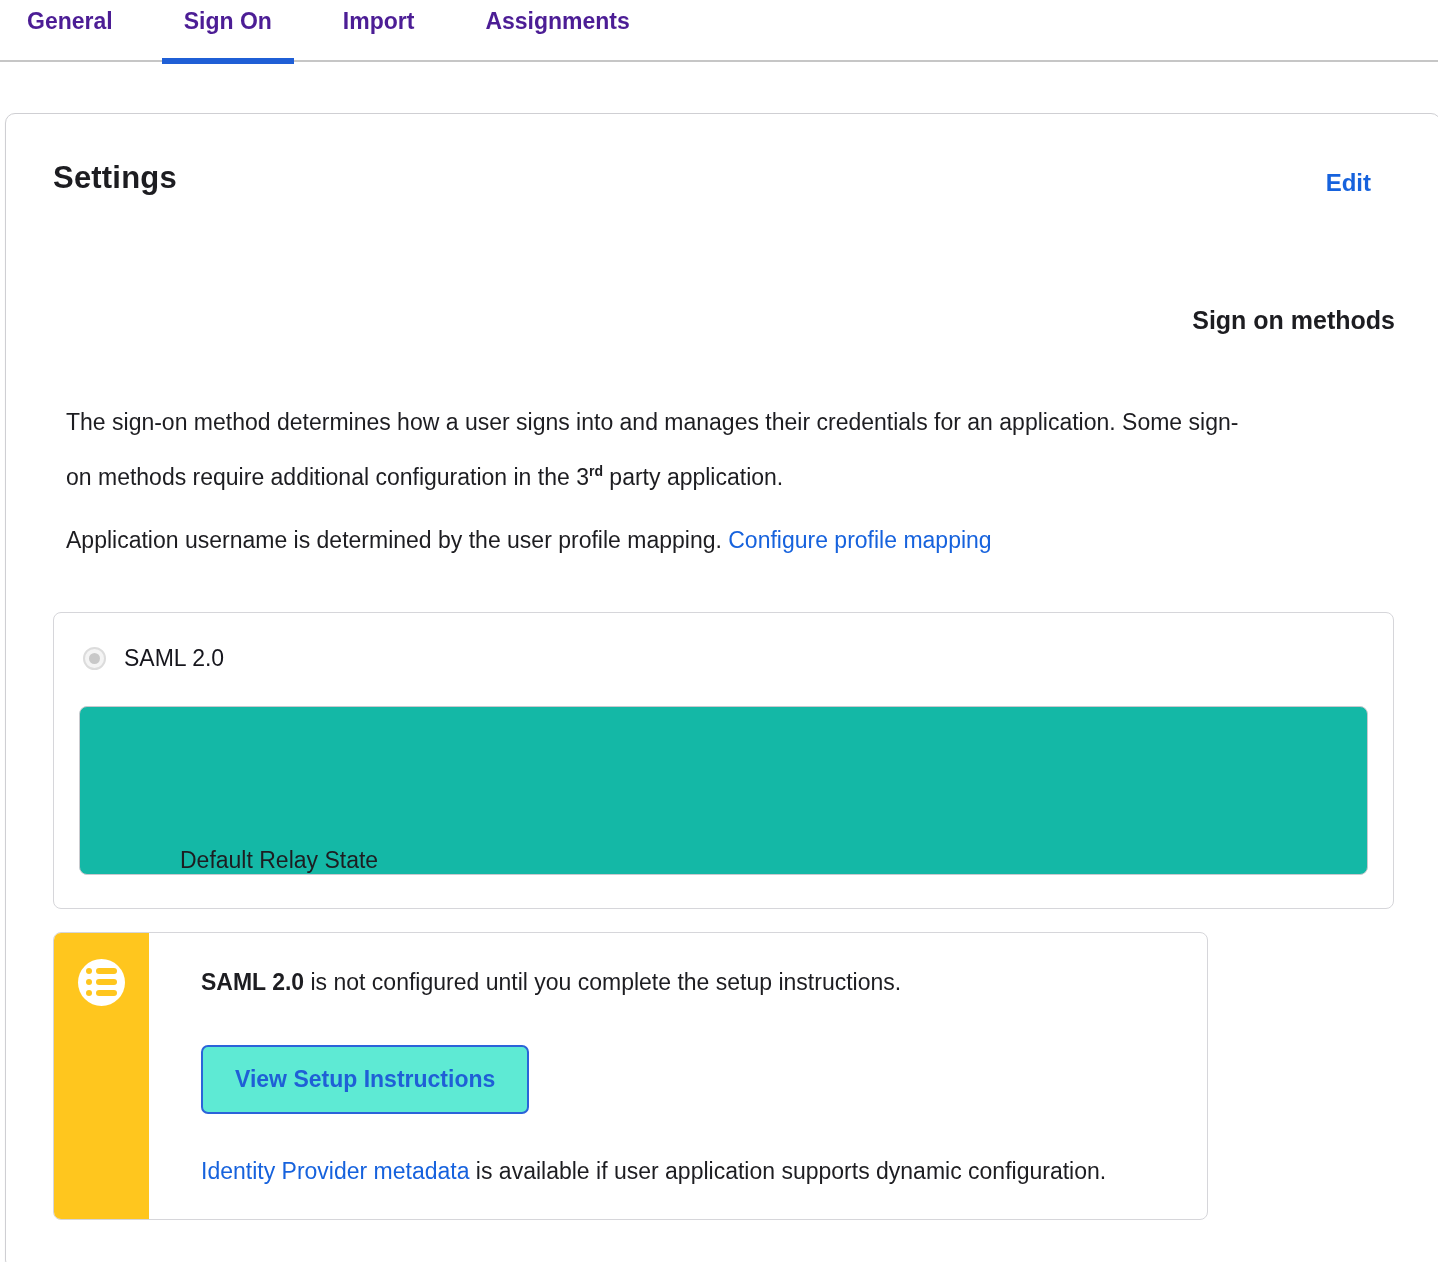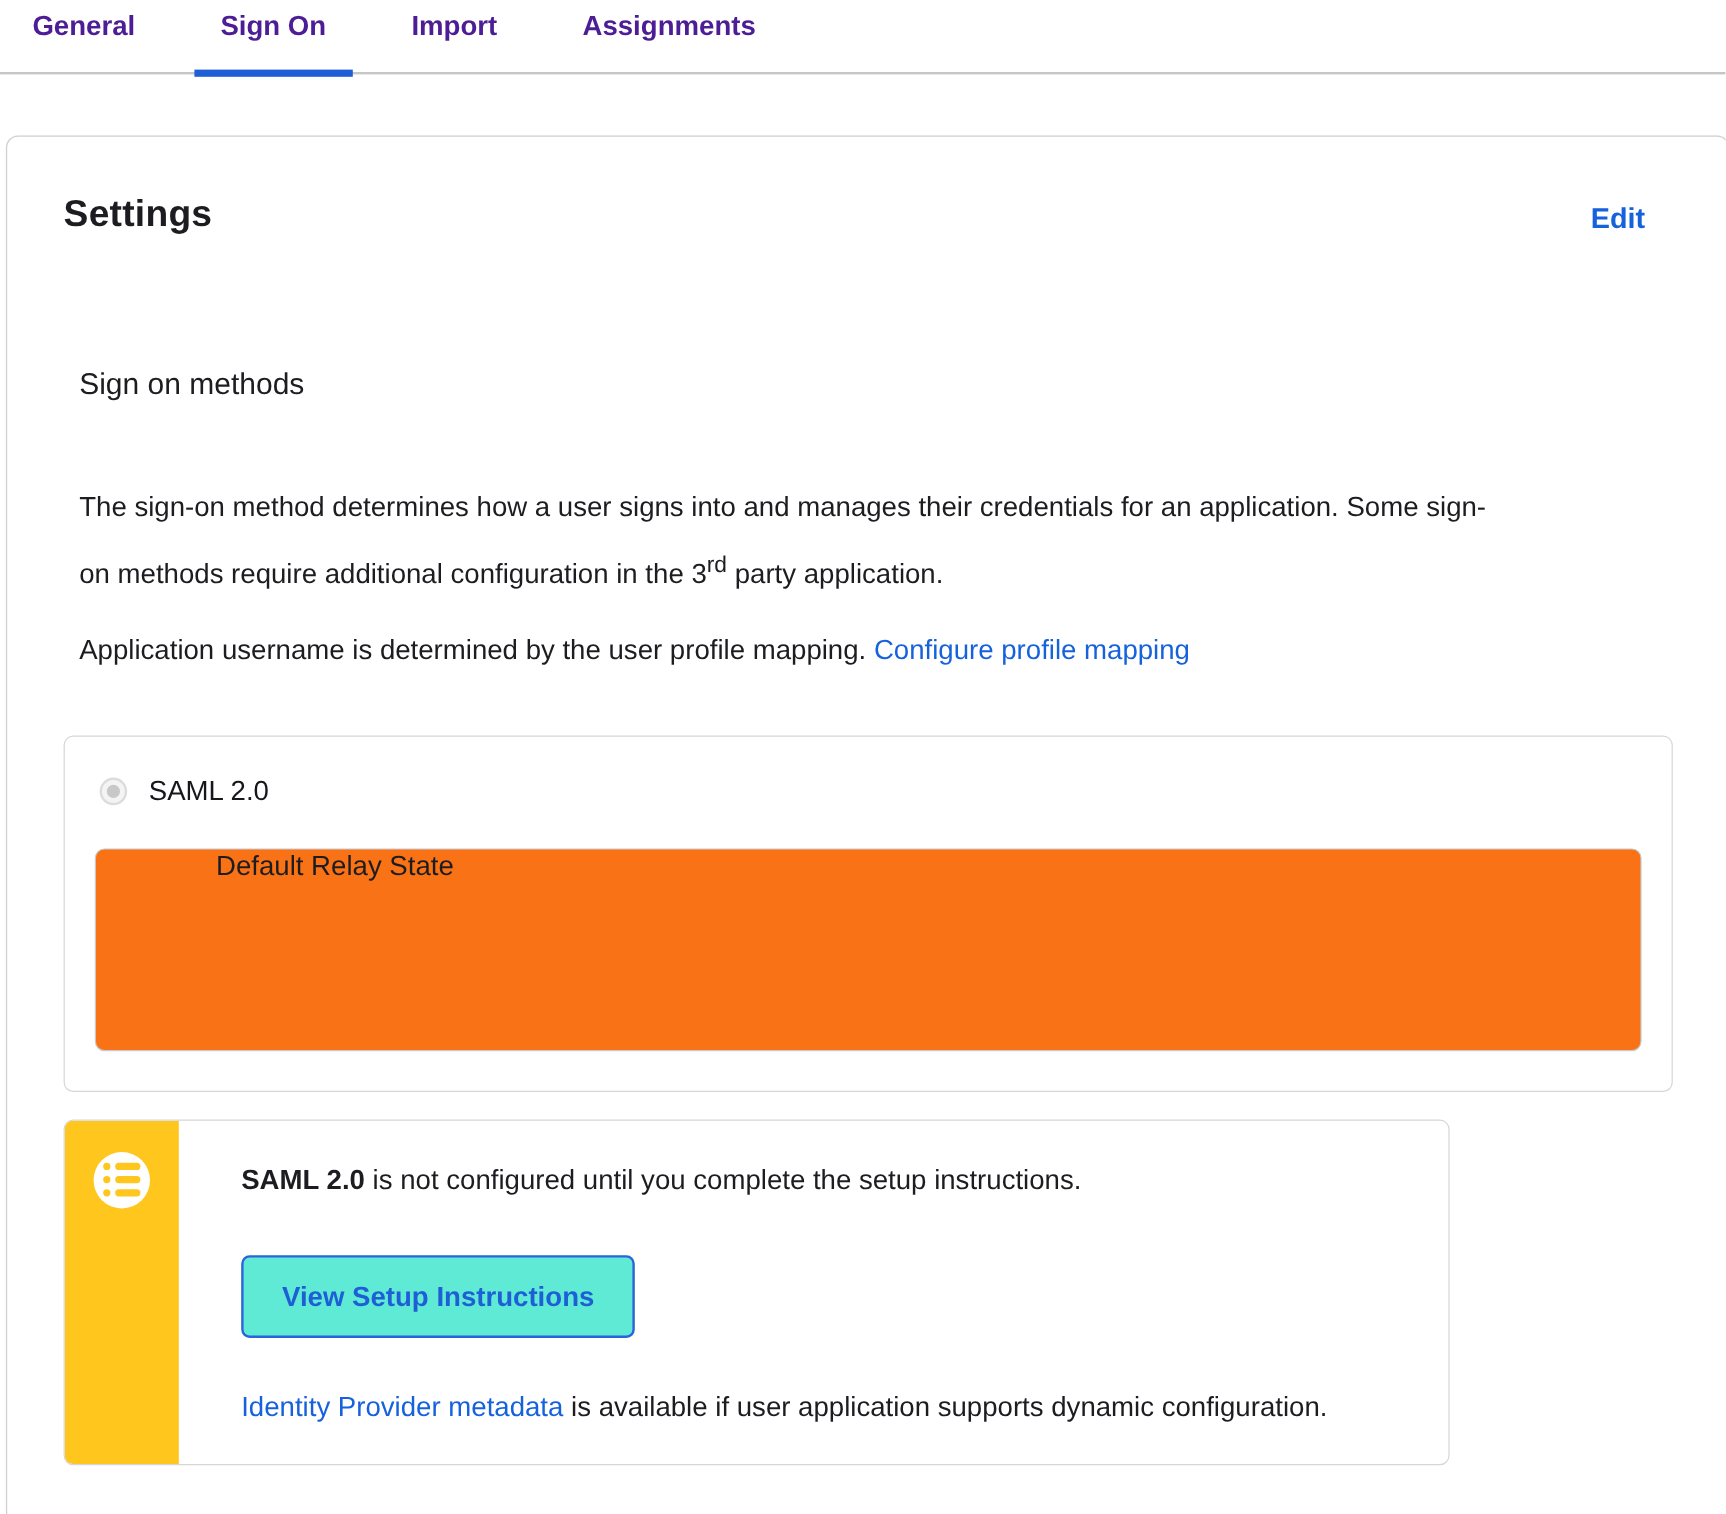--- a/index.html
+++ b/index.html
@@ -64,31 +64,32 @@
     font-size:24px;
     font-weight:bold;
     margin-top:9px;
     margin-right:24px;
   }
 
   .section-heading {
     margin-top:109px;
     margin-left:13px;
     font-size:25px;
-    font-weight:normal;
+    font-weight:bold;
+    text-align:right;
   }
 
   .desc {
     margin-top:63px;
     margin-left:13px;
     font-size:23px;
     line-height:49px;
     max-width:1175px;
   }
-  .desc sup { font-size:19px; }
+  .desc sup { font-size:14px;font-weight:bold; }
 
   .username-line {
     margin-top:23px;
     margin-left:13px;
     font-size:23px;
     line-height:30px;
   }
 
   
   .method-box {
@@ -120,23 +121,23 @@
     margin-left:18px;
     font-size:23px;
     color:#16161d;
   }
   .relay-box {
     margin-top:34px;
     height:169px;
     border:1px solid #c9c9ce;
     border-radius:8px;
     display:flex;
-    align-items:flex-start;
+    align-items:flex-end;
     padding-left:100px;
-    background:#f97316;
+    background:#14b8a6;
   }
   .relay-label { font-size:23px; }
 
   
   .callout {
     margin-top:23px;
     width:1155px;
     min-height:285px;
     border:1px solid #d6d6da;
     border-radius:8px;

